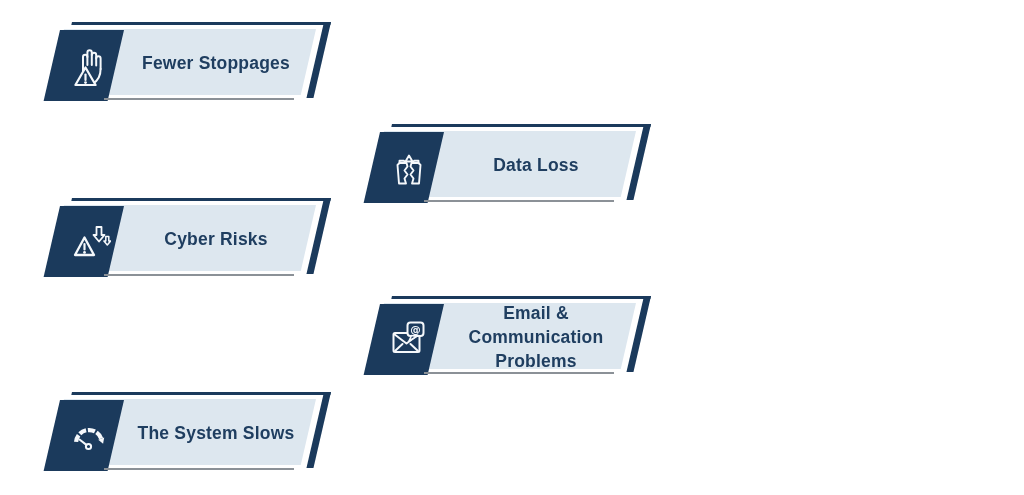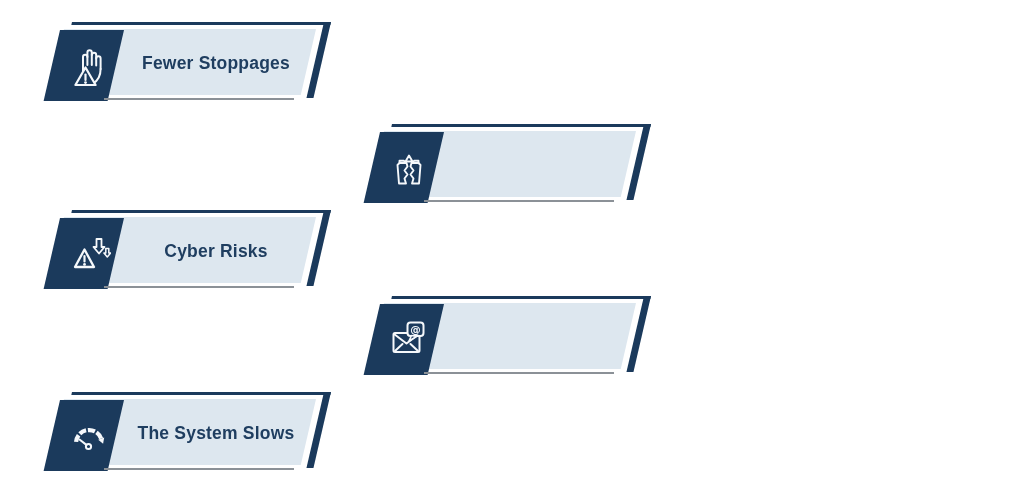--- a/index.html
+++ b/index.html
@@ -87,23 +87,24 @@
         <g class="i-stroke" style="stroke-width:1.9">
           <path d="M22 9.5 L25.5 15.5 H18.5 Z"></path>
           <path d="M12.5 17 v-2.2 h4.5 l2 2.2"></path>
           <path d="M31.5 17 v-2.2 h-4.5 l-2 2.2"></path>
           <path d="M19.5 17 H12.5 L10.5 19 L12 37.5 H19 L17.5 32.5 L20.5 28.5 L17.5 24.5 L20.5 20.5 Z"></path>
           <path d="M24.5 17 H31.5 L33.5 19 L32 37.5 H25 L26.5 32.5 L23.5 28.5 L26.5 24.5 L23.5 20.5 Z"></path>
         </g>
       </svg>
     </div>
     <div class="underline"></div>
+    <div class="label">Data Loss</div>
   </div>
 
-  <div class="banner" style="left:36px;top:206px">
+  <div class="banner" style="left:36px;top:194px">
     <div class="accent"></div>
     <div class="panel"></div>
     <div class="iconbox">
       <svg width="44" height="46" viewBox="0 0 44 44">
         <path class="i-stroke" style="stroke-width:2.3" d="M17.5 17.5 L27 35 H8 Z"></path>
         <path class="i-stroke" style="stroke-width:2.2" d="M17.5 24 v5.5"></path>
         <circle class="i-fillwhite" cx="17.5" cy="32.4" r="1.4"></circle>
         <path class="i-stroke" style="stroke-width:1.8" d="M29.5 7 V15 H26.5 L32 21.5 L37.5 15 H34.5 V7 Z"></path>
         <path class="i-stroke" style="stroke-width:1.5" d="M38.8 16.5 V21 H36.9 L40.3 25 L43.6 21 H41.8 V16.5 Z"></path>
       </svg>
@@ -122,20 +123,21 @@
           <path d="M7 16 L19.5 25.5 L32 16"></path>
           <path d="M8 33 L15.5 26"></path>
           <path d="M31 33 L23.5 26"></path>
         </g>
         <rect class="i-fillnavy" style="stroke:currentColor;stroke-width:2" x="20.5" y="4.5" width="16" height="13.5" rx="3"></rect>
         <path class="i-fillnavy" style="stroke:currentColor;stroke-width:1.6;stroke-linejoin:round" d="M24.5 17.5 L22 23 L29.5 18.5 Z"></path>
         <text class="i-at" x="28.5" y="15" text-anchor="middle">@</text>
       </svg>
     </div>
     <div class="underline"></div>
+    <div class="label">Email &amp; Communication Problems</div>
   </div>
 
   <div class="banner" style="left:36px;top:388px">
     <div class="accent"></div>
     <div class="panel"></div>
     <div class="iconbox">
       <svg width="44" height="46" viewBox="0 0 44 44">
         <g class="i-stroke i-thick">
           <path d="M9.1 27.9 A13 13 0 0 1 11.6 21.2"></path>
           <path d="M12.8 19.8 A13 13 0 0 1 19.1 16.3"></path>

